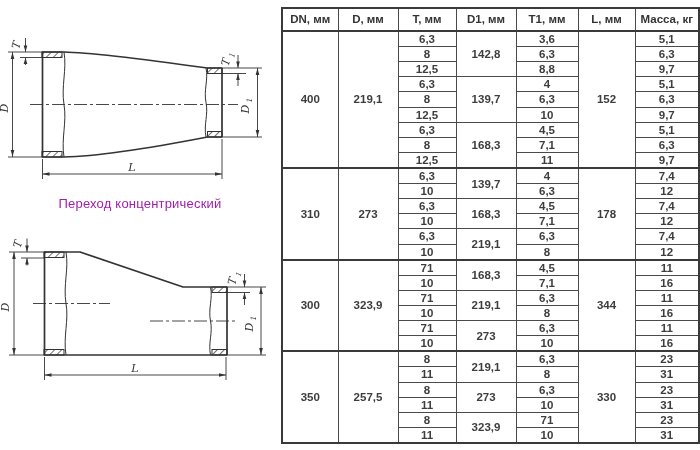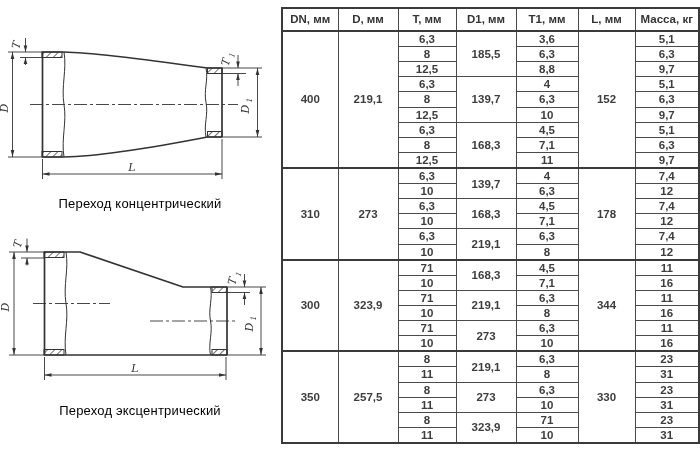--- a/index.html
+++ b/index.html
@@ -3,21 +3,21 @@
 <meta charset="utf-8">
 <style>
   html,body{margin:0;padding:0;background:#fff;}
   #screen{position:relative;width:700px;height:450px;background:#ffffff;overflow:hidden;
           font-family:"Liberation Sans",sans-serif;}
   
   .drawing{position:absolute;left:0;}
   #concentric-svg{top:18px;}
   #eccentric-svg{top:234px;}
   .caption{position:absolute;left:0;width:280px;text-align:center;
-           font-size:13px;color:#000000;font-weight:400;letter-spacing:.2px;}
+           font-size:13px;color:#a21caf;font-weight:400;letter-spacing:.2px;}
   #caption-concentric{top:196px;}
   #caption-eccentric{top:403px;}
   .dim-label{font-family:"DejaVu Serif","Liberation Serif",serif;font-style:italic;
              font-size:11px;fill:#333;}
   .dim-sub{font-size:7.5px;}
   
   table.spec{position:absolute;left:281px;top:7px;width:417px;height:437px;
              border-collapse:collapse;table-layout:fixed;
              border:2px solid #3a3a3a;background:#fff;}
   table.spec th,table.spec td{border:1px solid #4a4a4a;text-align:center;vertical-align:middle;
@@ -171,21 +171,20 @@
     <g transform="translate(236.5,46) rotate(-75)">
       <text class="dim-label" x="-2" text-anchor="middle">T</text>
       <text class="dim-label dim-sub" x="4" y="3">1</text>
     </g>
     <g transform="translate(252.5,90) rotate(-90)">
       <text class="dim-label" x="-3" text-anchor="middle">D</text>
       <text class="dim-label dim-sub" x="3.5" y="3">1</text>
     </g>
     <text class="dim-label" x="135" y="137.5" text-anchor="middle">L</text>
   </svg>
-  <div id="caption-eccentric" class="caption">Переход эксцентрический</div>
 
   <table class="spec">
     <colgroup>
       <col class="c0">
         <col class="c1">
         <col class="c2">
         <col class="c3">
       <col class="c4">
         <col class="c5">
         <col class="c6">
@@ -199,21 +198,21 @@
           <th>T1, мм</th>
           <th>L, мм</th>
           <th>Масса, кг</th>
         </tr>
       </thead>
     <tbody>
         <tr class="group-start">
           <td rowspan="9">400</td>
           <td rowspan="9">219,1</td>
           <td>6,3</td>
-          <td rowspan="3">185,5</td>
+          <td rowspan="3">142,8</td>
           <td>3,6</td>
           <td rowspan="9">152</td>
           <td>5,1</td>
         </tr>
         <tr>
           <td>8</td>
           <td>6,3</td>
           <td>6,3</td>
         </tr>
         <tr>

